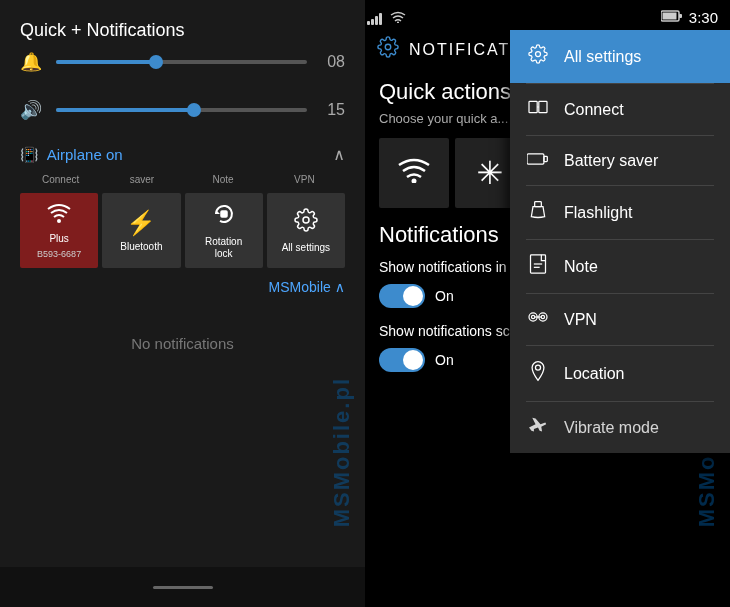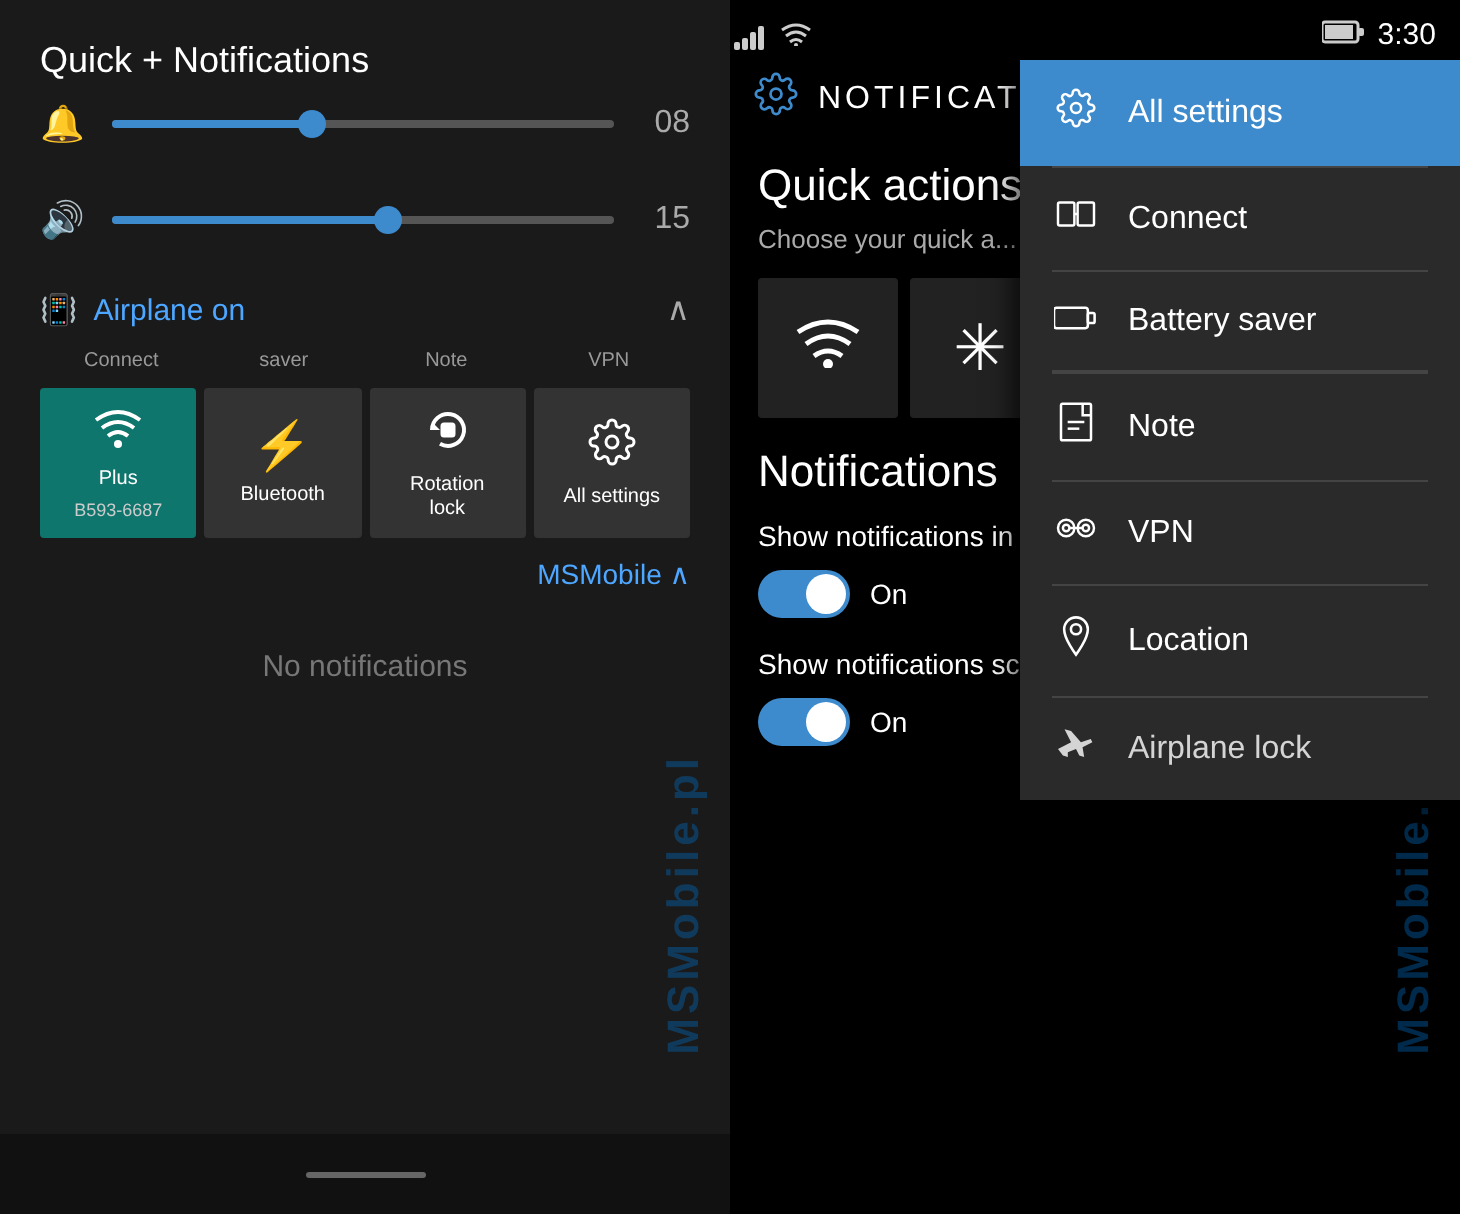--- a/index.html
+++ b/index.html
@@ -126,21 +126,21 @@
       border-radius: 2px;
       display: flex;
       flex-direction: column;
       align-items: center;
       justify-content: center;
       gap: 4px;
       cursor: pointer;
     }
 
     .tile-active {
-      background: #0f766e;
+      background: #7f1d1d;
     }
 
     .tile-inactive {
       background: #333;
     }
 
     .tile-icon {
       font-size: 22px;
       color: #fff;
     }
@@ -166,21 +166,21 @@
     .collapse-btn {
       color: #4da6ff;
       font-size: 14px;
       cursor: pointer;
     }
 
     .no-notifications {
       color: #777;
       font-size: 15px;
       text-align: center;
-      margin-top: 18px;
+      margin-top: 29px;
     }
 
     .watermark-left {
       position: absolute;
       bottom: 80px;
       right: 10px;
       color: rgba(0,120,215,0.35);
       font-size: 22px;
       font-weight: bold;
       writing-mode: vertical-rl;
@@ -644,20 +644,29 @@
         <svg width="22" height="14" viewBox="0 0 26 16" fill="none" stroke="white" stroke-width="1.5">
           <rect x="0" y="2" width="20" height="12" rx="1.5"></rect>
           <rect x="20" y="5" width="4" height="6" rx="1"></rect>
         </svg>
       </span>
       <span class="dropdown-item-label">Battery saver</span>
     </div>
 
     <div class="divider-line"></div>
 
+    <div class="dropdown-item">
+      <span class="dropdown-item-icon">
+        <svg width="20" height="20" viewBox="0 0 24 24" fill="none" stroke="white" stroke-width="1.5">
+          <rect x="8" y="2" width="8" height="6" rx="1"></rect>
+          <path d="M6 8 L4 20 Q12 22 20 20 L18 8 Z"></path>
+        </svg>
+      </span>
+      <span class="dropdown-item-label">Flashlight</span>
+    </div>
 
     <div class="divider-line"></div>
 
     <div class="dropdown-item">
       <span class="dropdown-item-icon">
         <svg width="18" height="20" viewBox="0 0 20 24" fill="none" stroke="white" stroke-width="1.5">
           <rect x="1" y="1" width="18" height="22" rx="1"></rect>
           <path d="M14 1 L14 8 L19 8"></path>
           <line x1="5" y1="12" x2="15" y2="12"></line>
           <line x1="5" y1="16" x2="12" y2="16"></line>
@@ -694,18 +703,18 @@
     </div>
 
     <div class="divider-line"></div>
 
     <div class="dropdown-item" style="opacity:0.8;">
       <span class="dropdown-item-icon">
         <svg width="22" height="18" viewBox="0 0 26 22" fill="none" stroke="white" stroke-width="1.5">
           <path d="M2 14 L10 10 L6 2 L10 3 L16 10 L22 8 L23 10 L17 13 L18 19 L15 18 L13 14 L8 16 L8 19 L5 18 Z" fill="white" stroke="none"></path>
         </svg>
       </span>
-      <span class="dropdown-item-label">Airplane lock</span>
+      <span class="dropdown-item-label">Vibrate mode</span>
     </div>
 
   </div>
 
 </div>
 
 </body></html>

